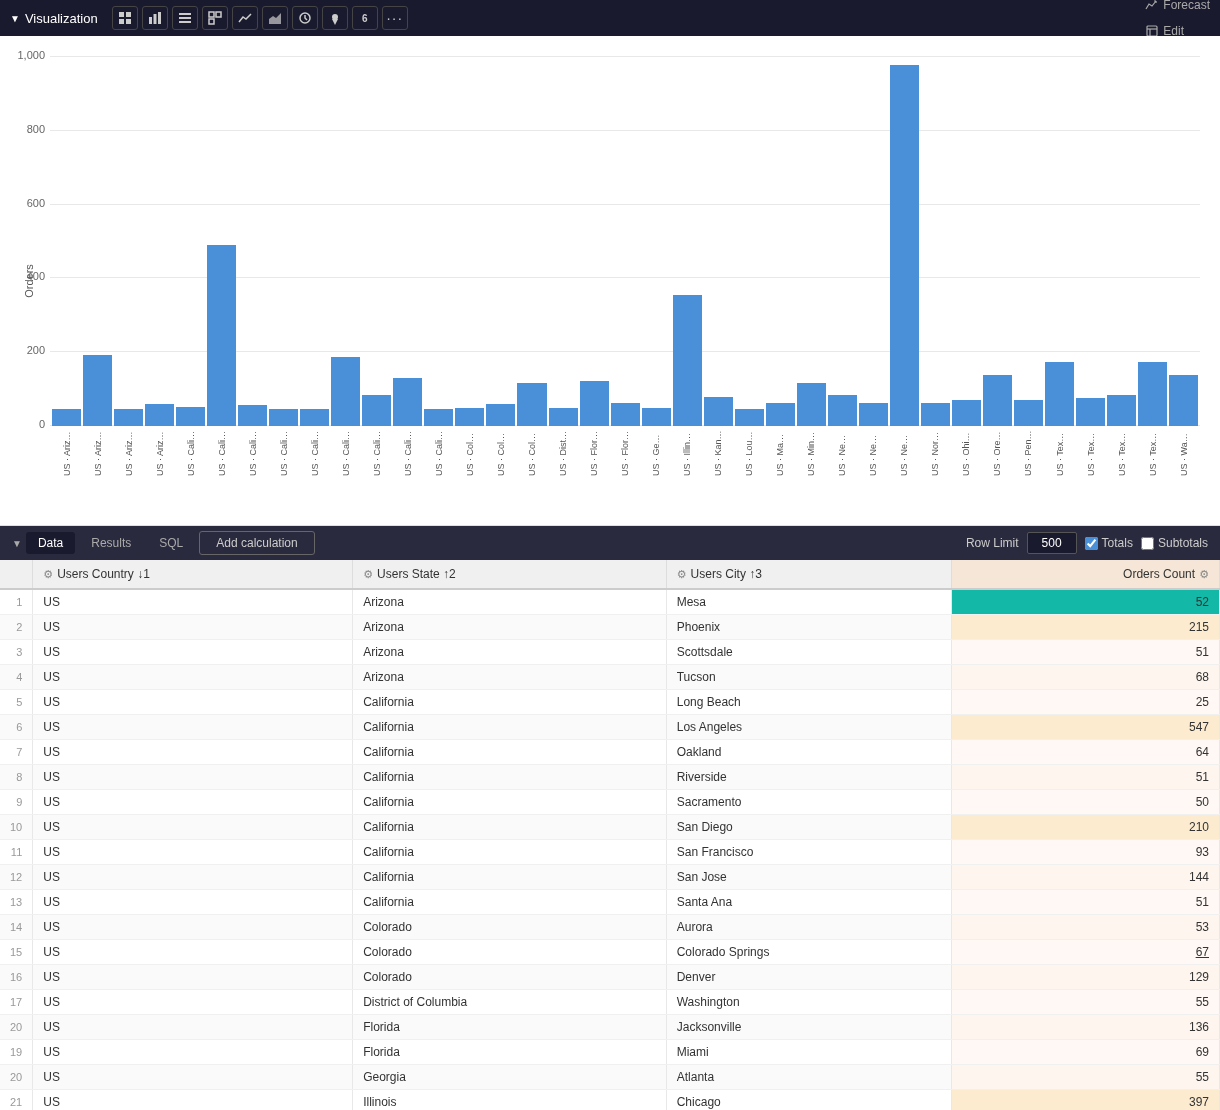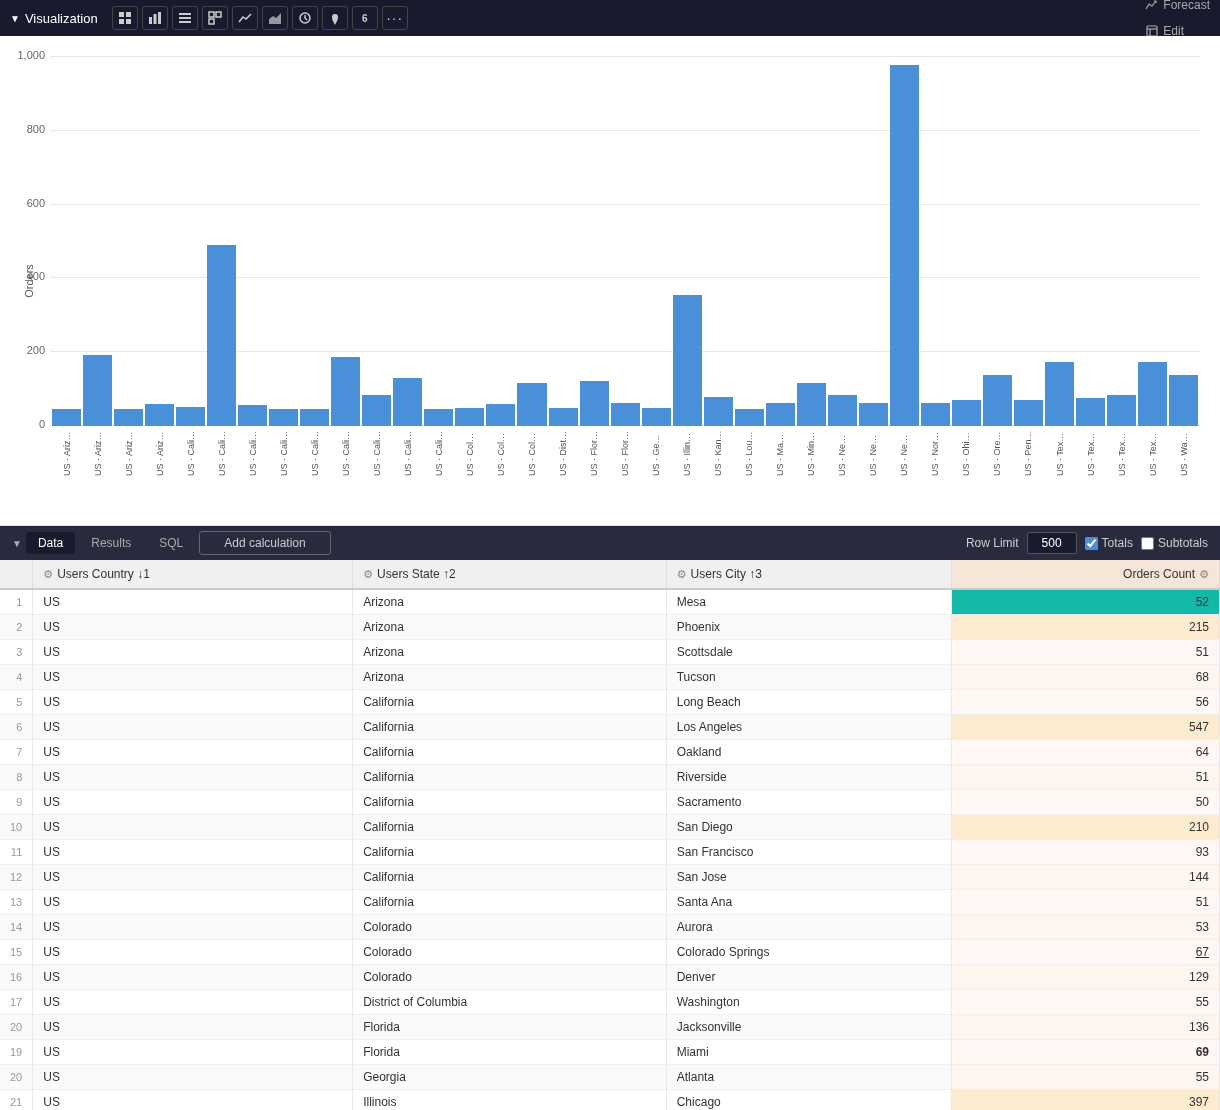--- a/index.html
+++ b/index.html
@@ -142,21 +142,21 @@
       border-radius: 3px;
       cursor: pointer;
       font-size: 12px;
       color: #aaa;
     }
     .bottom-tab.active {
       background: #1a1a2e;
       color: #fff;
     }
     .bottom-tab-add {
-      padding: 4px 24px;
+      padding: 4px 16px;
       border: 1px solid #666;
       border-radius: 3px;
       cursor: pointer;
       font-size: 12px;
       color: #ccc;
     }
     .row-limit-section {
       margin-left: auto;
       display: flex;
       align-items: center;
@@ -642,21 +642,21 @@
     <td>US</td>
     <td>Arizona</td>
     <td>Tucson</td>
     <td class="orders-cell" style="text-align:right; background:#fef5ee;">68</td>
   </tr>
         <tr>
     <td class="row-num">5</td>
     <td>US</td>
     <td>California</td>
     <td>Long Beach</td>
-    <td class="orders-cell" style="text-align:right; background:#fff8f4;">56</td>
+    <td class="orders-cell" style="text-align:right; background:#fff8f4;">25</td>
   </tr>
         <tr>
     <td class="row-num">6</td>
     <td>US</td>
     <td>California</td>
     <td>Los Angeles</td>
     <td class="orders-cell" style="text-align:right; background:#fdebd0;">547</td>
   </tr>
         <tr>
     <td class="row-num">7</td>
@@ -740,21 +740,21 @@
     <td>US</td>
     <td>Florida</td>
     <td>Jacksonville</td>
     <td class="orders-cell" style="background:#fef5ee;">136</td>
   </tr>
         <tr>
     <td class="row-num">19</td>
     <td>US</td>
     <td>Florida</td>
     <td>Miami</td>
-    <td class="orders-cell" style="text-align:right; background:#fff8f4;font-weight:bold;">69</td>
+    <td class="orders-cell" style="text-align:right; background:#fff8f4;">69</td>
   </tr>
         <tr>
     <td class="row-num">20</td>
     <td>US</td>
     <td>Georgia</td>
     <td>Atlanta</td>
     <td class="orders-cell" style="text-align:right; background:#fef5ee;">55</td>
   </tr>
         <tr>
     <td class="row-num">21</td>

